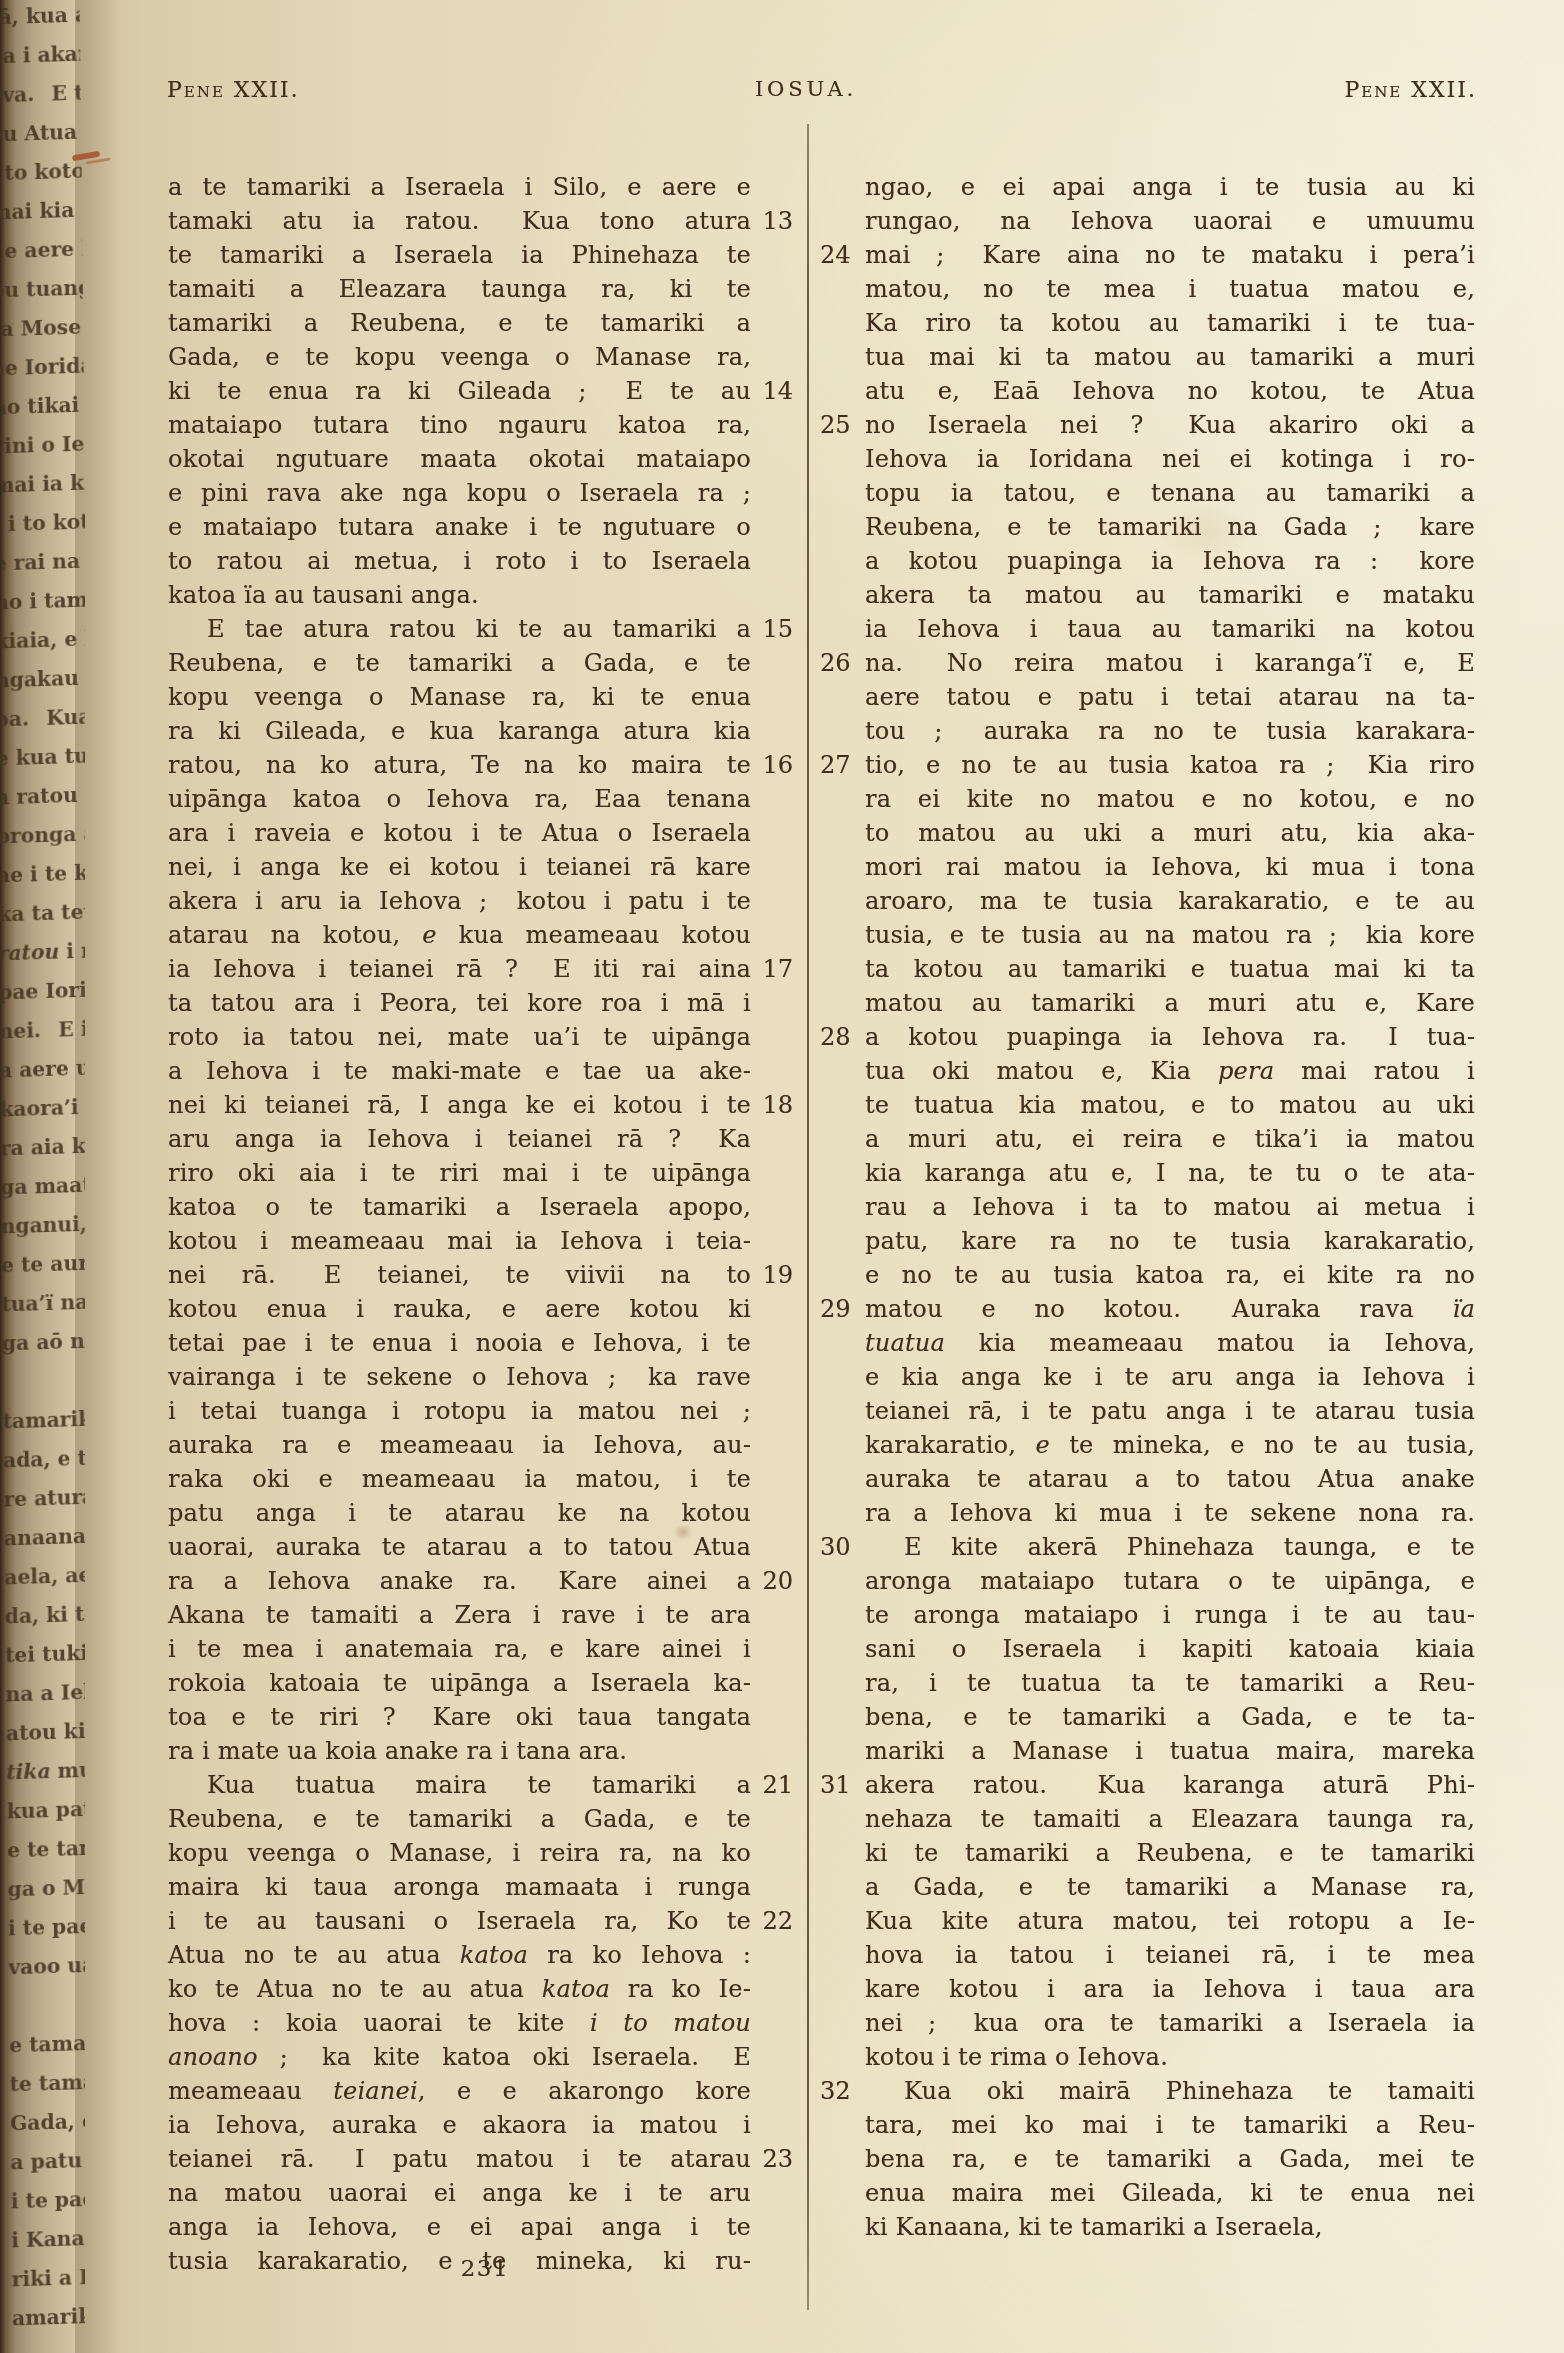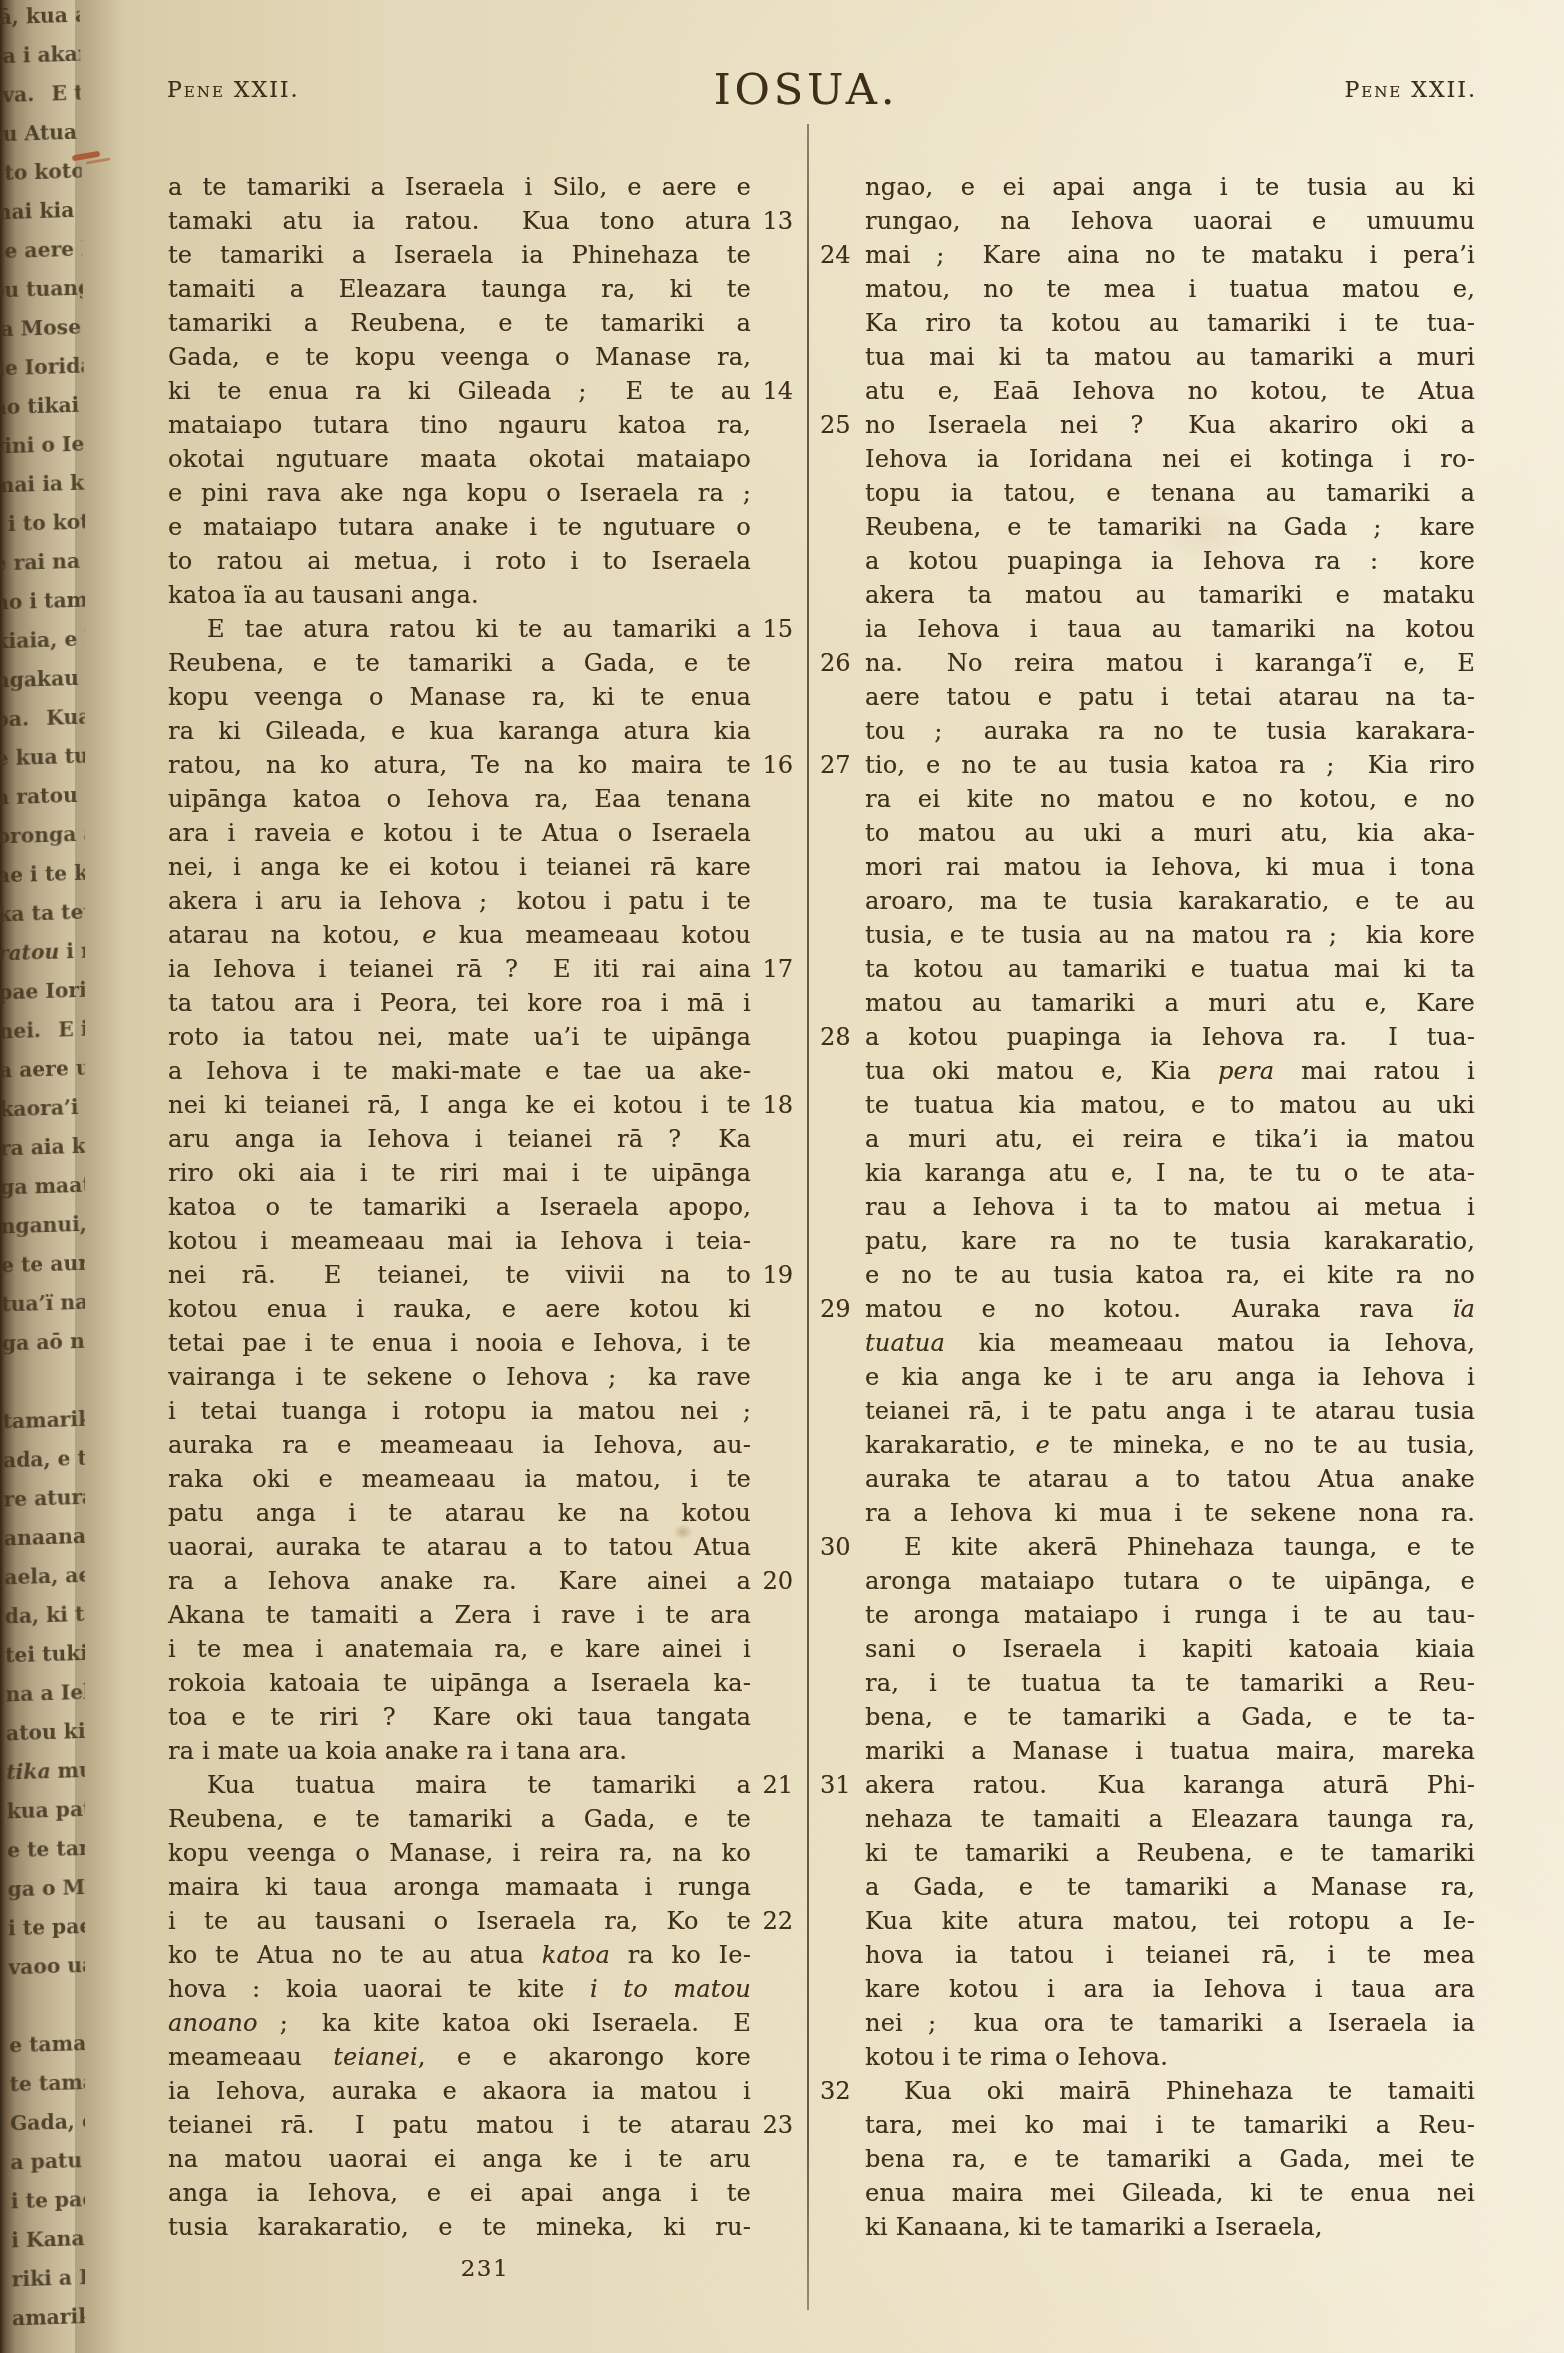--- a/index.html
+++ b/index.html
@@ -23,21 +23,21 @@
     text-align:right;padding-right:12.5px;white-space:nowrap;overflow:hidden;
     filter:blur(0.4px);opacity:0.88;font-weight:bold;
   }
   .frag i{font-weight:bold;}
   .gutter-shade{position:absolute;left:75px;top:0;width:55px;height:2354px;
     background:linear-gradient(90deg,rgba(90,70,45,0.28),rgba(90,70,45,0) 85%);}
   
   .hdr{position:absolute;top:69px;height:41px;line-height:41px;font-size:22px;
     letter-spacing:2px;font-variant:small-caps;}
   .hdr-left{left:167px;}
-  .hdr-center{left:806px;transform:translateX(-50%);font-variant:normal;font-size:43px;letter-spacing:3.9px;}
+  .hdr-center{left:806px;transform:translateX(-50%);font-variant:normal;font-size:21px;letter-spacing:3.9px;}
   .hdr-right{left:864px;width:613px;text-align:right;}
   .hdr, .line, .pagenum{text-shadow:0.2px 0.4px 0.5px rgba(60,42,22,0.45);}
   
   .divider{position:absolute;left:807px;top:124px;width:1.6px;height:2186px;
     background:linear-gradient(180deg,rgba(72,54,33,0.55),rgba(72,54,33,0.8) 8%,rgba(72,54,33,0.8) 92%,rgba(72,54,33,0.5));}
   
   .col{position:absolute;top:130px;font-size:24px;margin-top:40px;}
   .col-left{left:168px;width:583px;}
   .col-right{left:865px;width:610px;}
   .line{
@@ -182,20 +182,21 @@
     <div class="line"><span class="lt"><span>Akana te tamaiti a Zera i rave i te ara</span></span></div>
     <div class="line"><span class="lt"><span>i te mea i anatemaia ra, e kare ainei i</span></span></div>
     <div class="line"><span class="lt"><span>rokoia katoaia te uipānga a Iseraela ka-</span></span></div>
     <div class="line"><span class="lt"><span>toa e te riri ?  Kare oki taua tangata</span></span></div>
     <div class="line end"><span class="lt"><span>ra i mate ua koia anake ra i tana ara.</span></span></div>
     <div class="line ind"><span class="verse">21</span><span class="lt"><span>Kua tuatua maira te tamariki a</span></span></div>
     <div class="line"><span class="lt"><span>Reubena, e te tamariki a Gada, e te</span></span></div>
     <div class="line"><span class="lt"><span>kopu veenga o Manase, i reira ra, na ko</span></span></div>
     <div class="line"><span class="lt"><span>maira ki taua aronga mamaata i runga</span></span></div>
     <div class="line"><span class="verse">22</span><span class="lt"><span>i te au tausani o Iseraela ra, Ko te</span></span></div>
+    <div class="line"><span class="lt"><span>Atua no te au atua </span><i>katoa</i><span> ra ko Iehova :</span></span></div>
     <div class="line"><span class="lt"><span>ko te Atua no te au atua </span><i>katoa</i><span> ra ko Ie-</span></span></div>
     <div class="line"><span class="lt"><span>hova : koia uaorai te kite </span><i>i to matou</i><span></span></span></div>
     <div class="line"><span class="lt"><span></span><i>anoano</i><span> ;  ka kite katoa oki Iseraela.  E</span></span></div>
     <div class="line"><span class="lt"><span>meameaau </span><i>teianei</i><span>, e e akarongo kore</span></span></div>
     <div class="line"><span class="lt"><span>ia Iehova, auraka e akaora ia matou i</span></span></div>
     <div class="line"><span class="verse">23</span><span class="lt"><span>teianei rā.  I patu matou i te atarau</span></span></div>
     <div class="line"><span class="lt"><span>na matou uaorai ei anga ke i te aru</span></span></div>
     <div class="line"><span class="lt"><span>anga ia Iehova, e ei apai anga i te</span></span></div>
     <div class="line"><span class="lt"><span>tusia karakaratio, e te mineka, ki ru-</span></span></div>
   </div>

